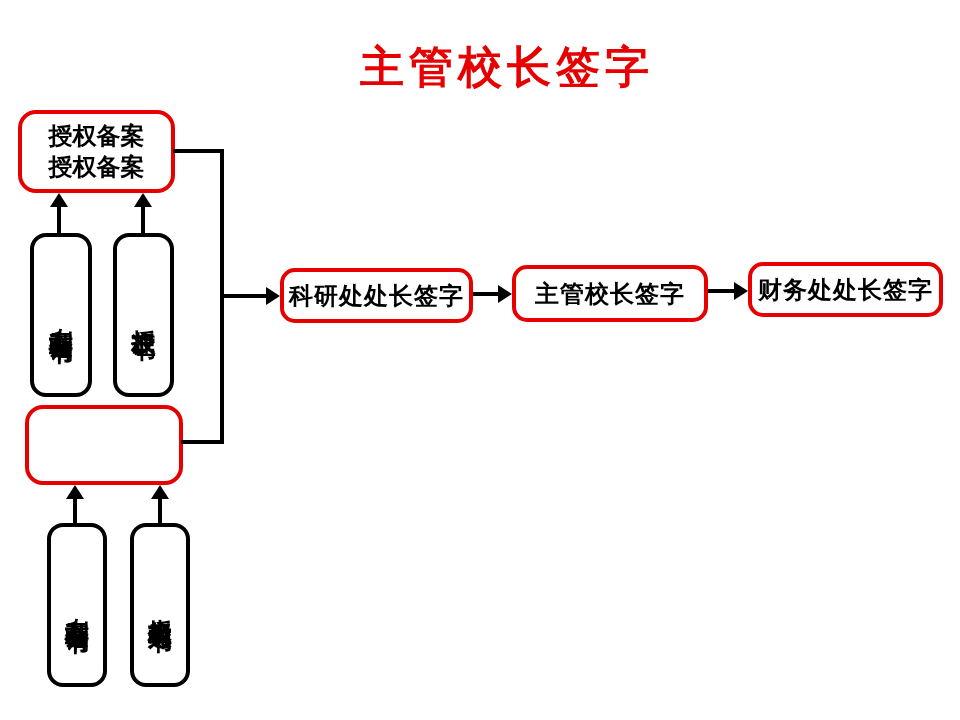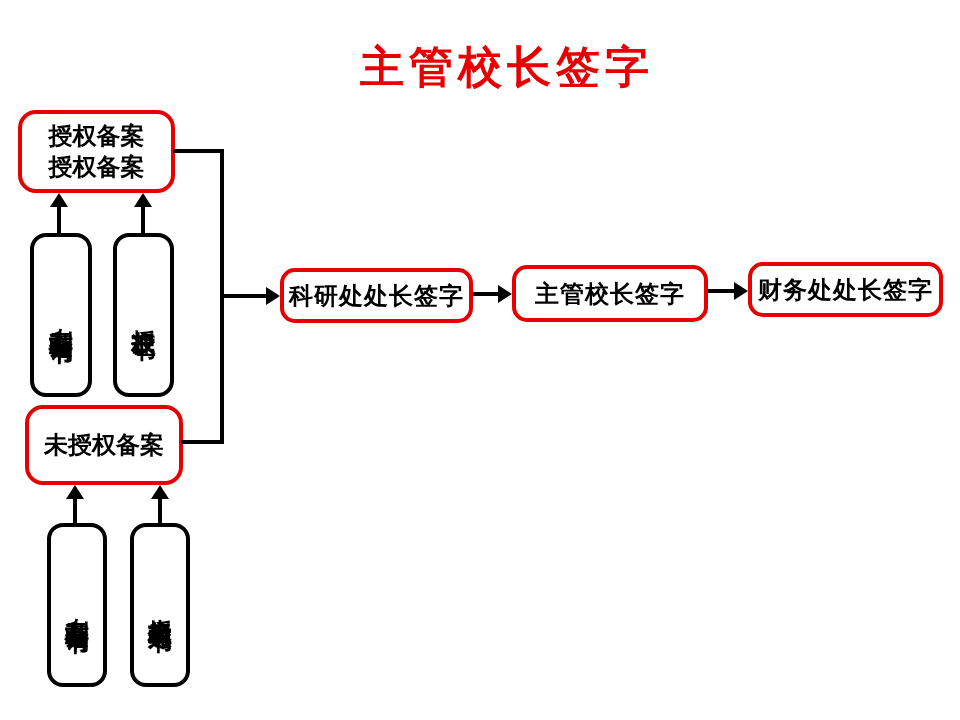--- a/index.html
+++ b/index.html
@@ -139,21 +139,20 @@
   <div class="arrow-up" style="left:50px; top:193px; height:40px;">
     <div class="head"></div>
     <div class="shaft"></div>
   </div>
   <div class="arrow-up" style="left:134px; top:193px; height:40px;">
     <div class="head"></div>
     <div class="shaft"></div>
   </div>
 
   <div class="rbox" style="left:25px; top:405px; width:158px; height:80px;">
-    <span>未授权备案</span>
   </div>
 
   <div class="dbox" style="left:47px; top:523px; width:60px; height:164px;">
     <span class="vtext">专利基金申请书</span>
   </div>
   <div class="dbox" style="left:130px; top:523px; width:60px; height:164px;">
     <span class="vtext">未授权通知书</span>
   </div>
 
   <div class="arrow-up" style="left:66px; top:485px; height:38px;">

